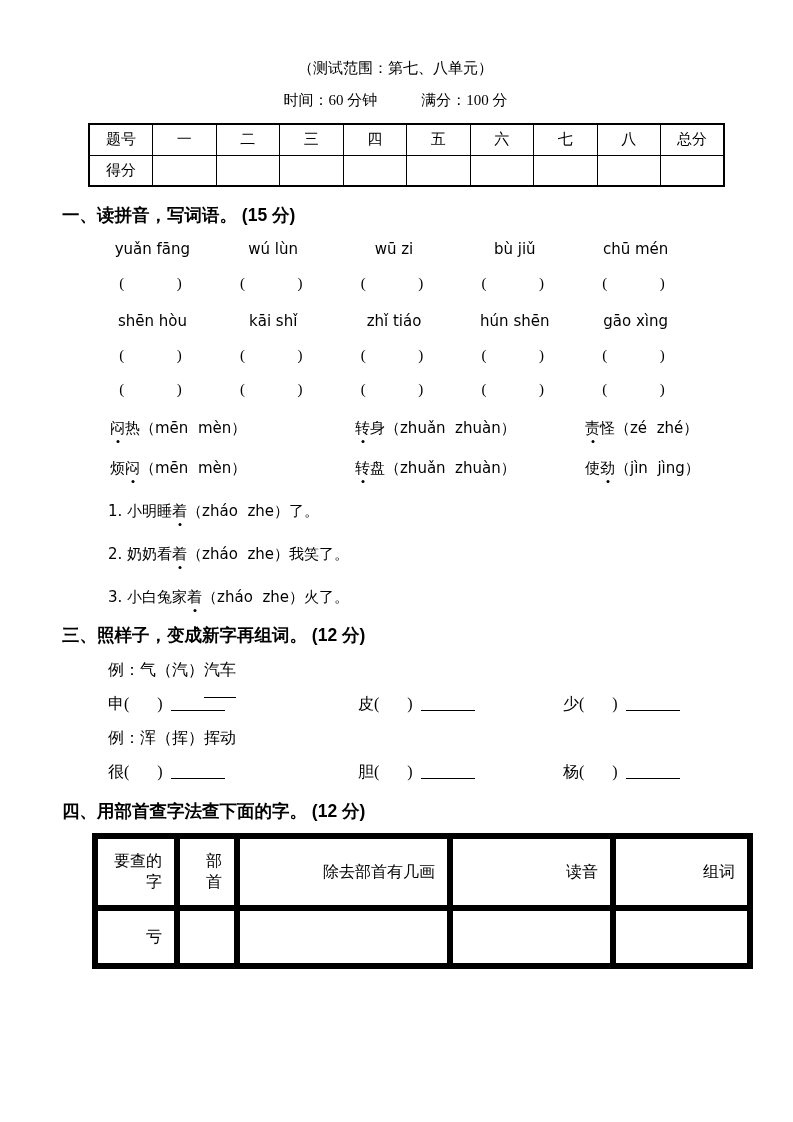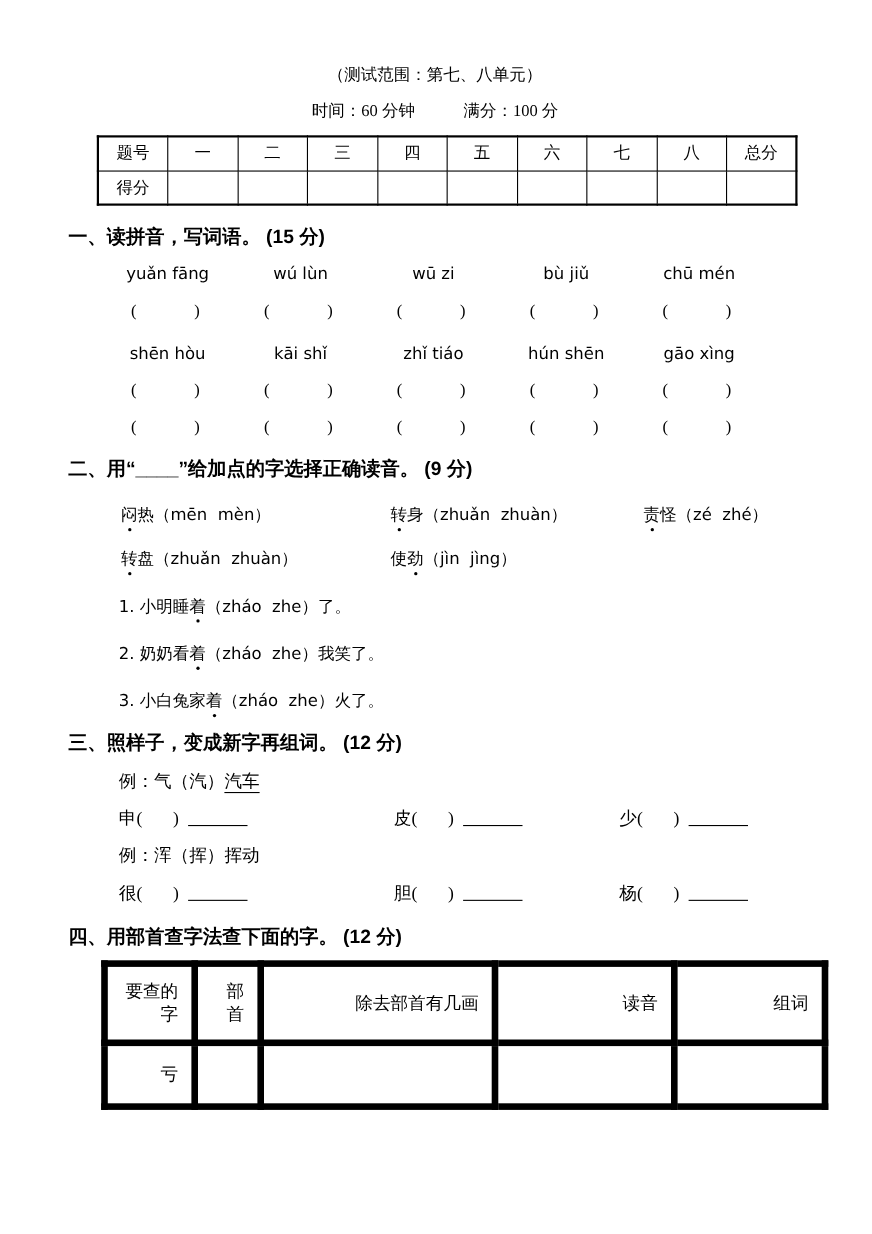--- a/index.html
+++ b/index.html
@@ -50,21 +50,21 @@
   .dotted { position:relative; display:inline-block; }
   .dotted::after {
     content:""; position:absolute; left:50%; bottom:-5px;
     width:3px; height:3px; background:#000; border-radius:50%;
     transform:translateX(-50%);
   }
 
   
   .line { margin:13px 0 0 46px; white-space:pre; font-size:16px; }
   .wordrow { display:grid; grid-template-columns:250px 205px 1fr; margin:13px 0 0 46px; white-space:pre; font-size:16px; }
-  .ulword { border-bottom:1px solid #000; padding-bottom:1px; }
+  .ulword { border-bottom:1px solid #000; padding-bottom:19px; }
   .blank {
     display:inline-block; width:54px; height:12px;
     border-bottom:1px solid #000; margin-left:8px; transform:translateY(2px);
   }
 
   
   .lookup-table { margin:10px 0 0 30px; width:655px; border:2px solid #000; }
   .lookup-table td { border:6px solid #000000; text-align:right; font-size:16px; padding:12px; }
   .lookup-table .lt-head td { height:46px; }
   .lookup-table .lt-row td { height:58px; }
@@ -144,28 +144,28 @@
   </div>
 
   <div class="paren-row">
     <span class="pcol">(              )</span>
     <span class="pcol">(              )</span>
     <span class="pcol">(              )</span>
     <span class="pcol">(              )</span>
     <span class="pcol">(              )</span>
   </div>
 
-  <div class="sec-heading">二、用“____”给加点的字选择正确读音。 (9 分)</div>
 
   <div class="pair-row">
     <span><span></span><span class="dotted">闷</span><span>热（mēn  mèn）</span></span>
     <span><span></span><span class="dotted">转</span><span>身（zhuǎn  zhuàn）</span></span>
     <span><span></span><span class="dotted">责</span><span>怪（zé  zhé）</span></span>
   </div>
   <div class="pair-row">
+    <span><span>烦</span><span class="dotted">闷</span><span>（mēn  mèn）</span></span>
     <span><span></span><span class="dotted">转</span><span>盘（zhuǎn  zhuàn）</span></span>
     <span><span>使</span><span class="dotted">劲</span><span>（jìn  jìng）</span></span>
   </div>
 
   <div class="sentence"><span>1. 小明睡</span><span class="dotted">着</span><span>（zháo  zhe）了。</span></div>
   <div class="sentence"><span>2. 奶奶看</span><span class="dotted">着</span><span>（zháo  zhe）我笑了。</span></div>
   <div class="sentence"><span>3. 小白兔家</span><span class="dotted">着</span><span>（zháo  zhe）火了。</span></div>
 
   <div class="sec-heading">三、照样子，变成新字再组词。 (12 分)</div>
 

